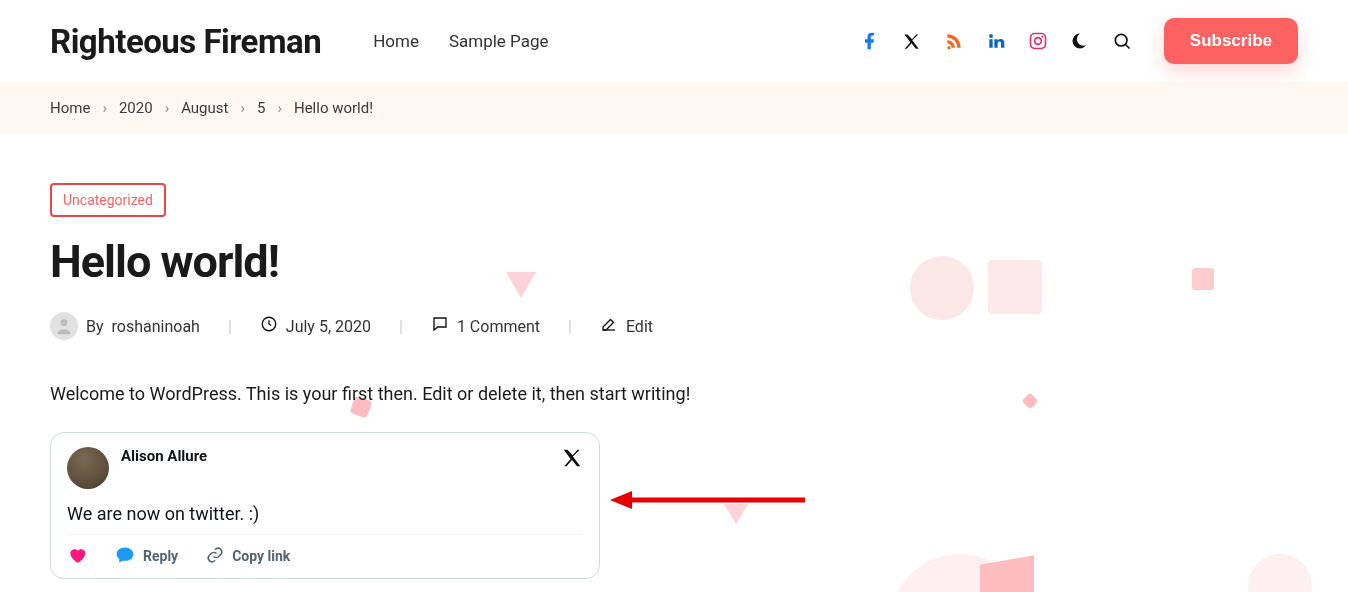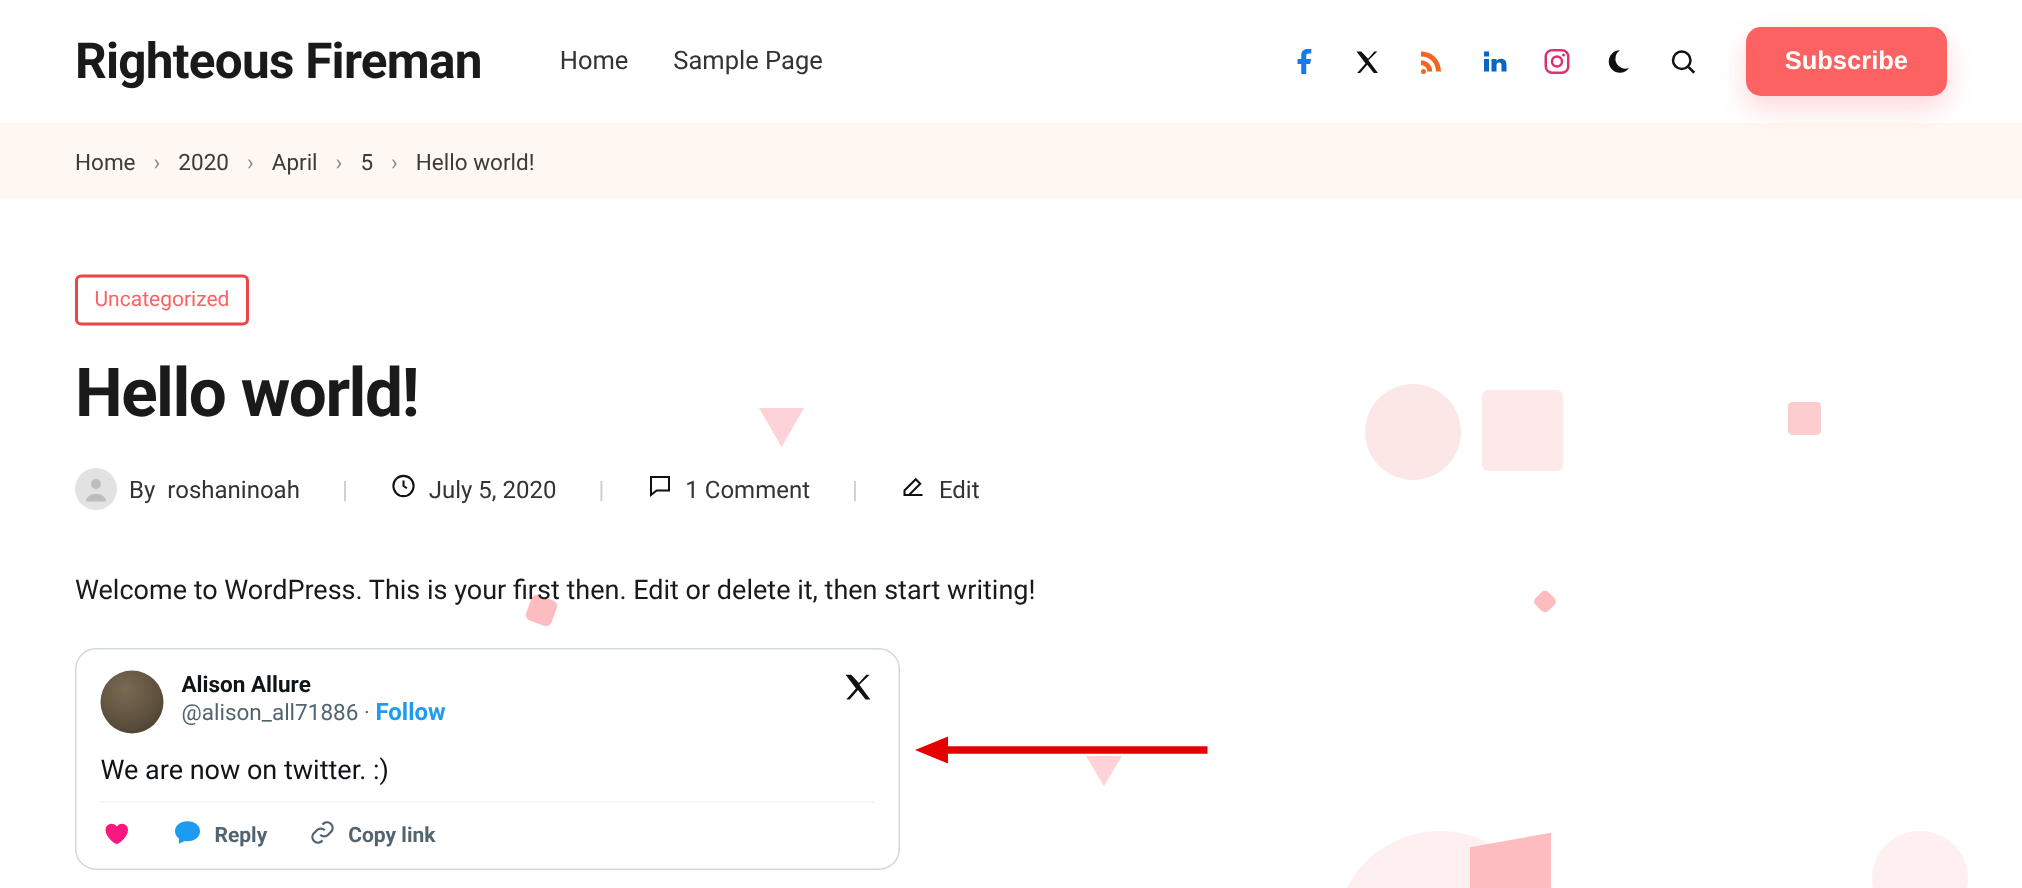--- a/index.html
+++ b/index.html
@@ -27,21 +27,21 @@
   .post-title { font-size: 45px; font-weight: 700; letter-spacing: -1px; margin-bottom: 24px; }
   .meta-row { display: flex; align-items: center; gap: 28px; font-size: 16px; color: #333; margin-bottom: 40px; }
   .meta-group { display: flex; align-items: center; gap: 8px; }
   .avatar { width: 28px; height: 28px; border-radius: 50%; background: #e2e2e2; display: inline-flex; align-items: center; justify-content: center; }
   .meta-sep { color: #ccc; }
 
   .post-body { font-size: 18px; line-height: 1.55; margin-bottom: 24px; }
 
   
   .tweet-card { width: 550px; border: 1px solid #cfd9de; border-radius: 14px; padding: 14px 16px 10px 16px; background: #fff; position: relative; }
-  .tweet-head { display: flex; align-items: flex-start; justify-content: space-between; }
+  .tweet-head { display: flex; align-items: flex-start; justify-content: space-between; text-align: center; }
   .tweet-user { display: flex; gap: 12px; align-items: flex-start; }
   .tweet-avatar { width: 42px; height: 42px; border-radius: 50%; background: radial-gradient(circle at 40% 30%, #7b6a52 0%, #5c4f3c 60%, #3f372a 100%); }
   .tweet-name { font-weight: 700; font-size: 15px; color: #0f1419; }
   .tweet-handle { font-size: 15px; color: #536471; }
   .tweet-follow { color: #1d9bf0; font-weight: 700; }
   .tweet-text { font-size: 18px; color: #0f1419; margin-top: 14px; }
   .tweet-time-row { margin-top: 14px; display: flex; justify-content: space-between; align-items: center; font-size: 14px; color: #536471; }
   .tweet-hr { border: none; border-top: 1px solid #eff3f4; margin: 10px 0 0 0; }
   .tweet-actions { display: flex; align-items: center; gap: 28px; padding-top: 10px; }
   .tweet-action { display: flex; align-items: center; gap: 8px; font-size: 14px; font-weight: 700; color: #536471; }
@@ -129,21 +129,21 @@
     </div>
     <button class="subscribe-btn">Subscribe</button>
   </div>
 </header>
 
 <nav class="breadcrumb-bar">
   <a>Home</a>
   <span class="crumb-sep">›</span>
   <a>2020</a>
   <span class="crumb-sep">›</span>
-  <a>April</a>
+  <a>August</a>
   <span class="crumb-sep">›</span>
   <a>5</a>
   <span class="crumb-sep">›</span>
   <span>Hello world!</span>
 </nav>
 
 <main class="post-wrap">
   <a class="category-chip">Uncategorized</a>
   <h1 class="post-title">Hello world!</h1>
 
@@ -185,23 +185,20 @@
 
   <p class="post-body">Welcome to WordPress. This is your first then. Edit or delete it, then start writing!</p>
 
   
   <div class="tweet-card">
     <div class="tweet-head">
       <div class="tweet-user">
         <div class="tweet-avatar"></div>
         <div>
           <div class="tweet-name">Alison Allure</div>
-          <div>
-            <span class="tweet-handle">@alison_all71886</span><span class="tweet-handle"> · </span><a class="tweet-follow">Follow</a>
-          </div>
         </div>
       </div>
       <span>
         <svg viewBox="0 0 24 24" width="22" height="22">
             <path fill="#111" d="M3 3l7.5 10L3.5 21H6l6-6.8L17.5 21H21l-8-10.6L20.5 3H18l-5.3 6L7 3H3z"></path>
           </svg>
       </span>
     </div>
     <div class="tweet-text">We are now on twitter. :)</div>
     <hr class="tweet-hr">

